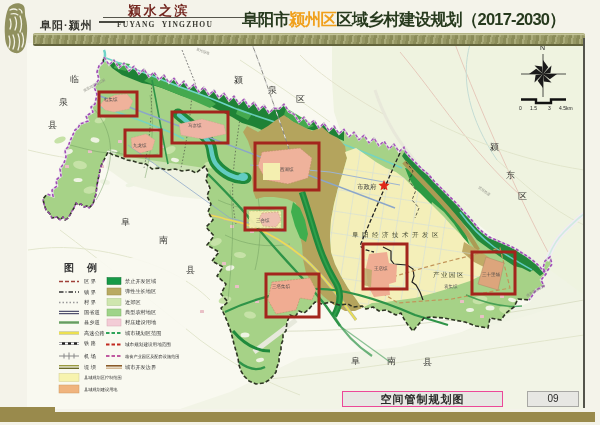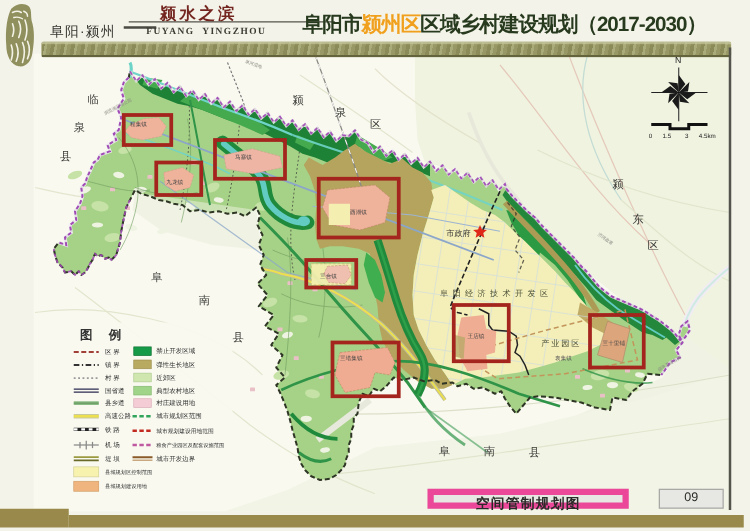--- a/index.html
+++ b/index.html
@@ -400,37 +400,37 @@
       <path d="M10,19 Q12,24 10,29" stroke-width="1.3"></path>
       <path d="M15,17 Q18,23 15,30" stroke-width="1.3"></path>
       <path d="M20,16 Q23,24 20,32" stroke-width="1.3"></path>
       <path d="M9,36 Q11,42 9,48" stroke-width="1.3"></path>
       <path d="M13,35 Q16,42 13,49" stroke-width="1.3"></path>
       <path d="M18,34 Q21,41 18,50" stroke-width="1.3"></path>
       <path d="M22,33 Q25,40 22,47" stroke-width="1.3"></path>
     </g>
   </svg>
 
-  <div class="abs" style="left:40px;top:18px;width:80px;font-size:11px;font-weight:normal;color:#35352f;letter-spacing:1px;">阜阳·颍州</div>
+  <div class="abs" style="left:40px;top:18px;width:80px;font-size:11px;font-weight:bold;color:#35352f;letter-spacing:1px;">阜阳·颍州</div>
 
   <div class="abs" style="left:99px;top:21px;width:26px;height:1.5px;background:#4a4a42;"></div>
 
   <div class="abs" style="left:128px;top:2px;width:70px;font-family:'Liberation Serif',serif;font-size:13px;font-weight:bold;color:#73261f;letter-spacing:2.5px;">颍水之滨</div>
 
   <div class="abs" style="left:103px;top:17px;width:165px;height:1.2px;background:#55554c;"></div>
 
   <div class="abs" style="left:117px;top:19.5px;width:80px;font-family:'Liberation Serif',serif;font-size:7.5px;font-weight:bold;color:#3b3b33;letter-spacing:1.2px;text-align:right;white-space:nowrap;">FUYANG&nbsp;&nbsp;YINGZHOU</div>
 
   <div class="abs" style="left:242px;top:9px;font-size:16.5px;font-weight:bold;color:#273a1e;letter-spacing:-0.8px;white-space:nowrap;">阜阳市<span style="color:#f0a01c">颍州区</span>区域乡村建设规划（2017-2030）</div>
 
   <div class="abs" style="left:33px;top:33px;width:552px;height:10px;background:repeating-linear-gradient(100deg,#8a8b58 0 3px,#aaab7a 3px 5px,#979865 5px 8px);border-top:1.5px solid #b0b180;border-bottom:2px solid #63643c;border-radius:2px;box-shadow:inset 0 1px 1px #c9caa0;"></div>
 
   <div class="abs" style="left:583px;top:38px;width:2px;height:370px;background:#54544c;"></div>
 
-  <div class="abs" style="left:342px;top:391px;width:161px;height:16px;background:#e7e7e3;border:5px solid #ec4899;box-sizing:border-box;text-align:center;font-size:11px;font-weight:bold;color:#2a2a28;line-height:15px;letter-spacing:1px;">空间管制规划图</div>
+  <div class="abs" style="left:342px;top:391px;width:161px;height:16px;background:#e7e7e3;border:1px solid #ec4899;box-sizing:border-box;text-align:center;font-size:11px;font-weight:bold;color:#2a2a28;line-height:15px;letter-spacing:1px;">空间管制规划图</div>
 
   <div class="abs" style="left:507px;top:391px;width:52px;height:16px;background:#e7e7e3;border:1px solid #a8a8a4;box-sizing:border-box;text-align:center;font-size:10px;color:#2a2a28;line-height:14px;margin-left:20px;">09</div>
 
   <div class="abs" style="left:0;top:407px;width:55px;height:15px;background:#998a4c;"></div>
 
   <div class="abs" style="left:55px;top:412px;width:540px;height:10px;background:#998a4c;"></div>
 
 </div>
 
 </body></html>

